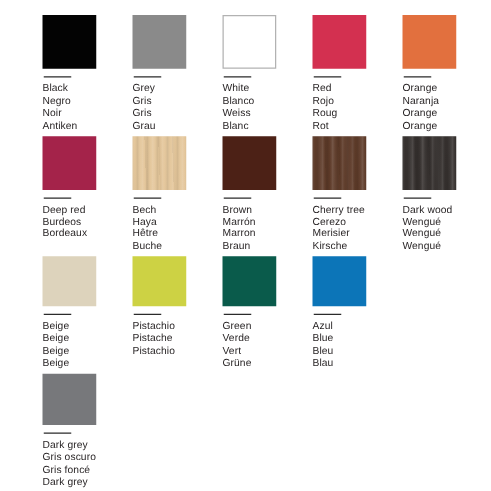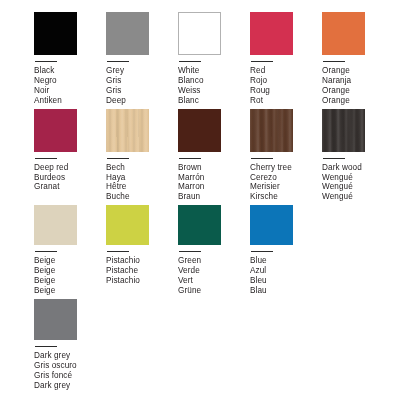--- a/index.html
+++ b/index.html
@@ -116,21 +116,21 @@
       </ul>
     </div>
 
     <div class="swatch-cell">
       <div class="swatch-chip" style="background-color: rgb(138, 138, 138);"></div>
       <div class="swatch-rule"></div>
       <ul class="swatch-names">
         <li class="swatch-name">Grey</li>
         <li class="swatch-name">Gris</li>
         <li class="swatch-name">Gris</li>
-        <li class="swatch-name">Deep</li>
+        <li class="swatch-name">Grau</li>
       </ul>
     </div>
 
     <div class="swatch-cell">
       <div class="swatch-chip bordered" style="background-color: rgb(255, 255, 255);"></div>
       <div class="swatch-rule"></div>
       <ul class="swatch-names">
         <li class="swatch-name">White</li>
         <li class="swatch-name">Blanco</li>
         <li class="swatch-name">Weiss</li>
@@ -163,21 +163,21 @@
   </div>
 
   <div class="swatch-row row-2">
 
     <div class="swatch-cell">
       <div class="swatch-chip" style="background-color: rgb(164, 35, 74);"></div>
       <div class="swatch-rule"></div>
       <ul class="swatch-names">
         <li class="swatch-name">Deep red</li>
         <li class="swatch-name">Burdeos</li>
-        <li class="swatch-name">Granat</li>
+        <li class="swatch-name">Bordeaux</li>
       </ul>
     </div>
 
     <div class="swatch-cell">
       <div class="swatch-chip wood" style="background-color: rgb(228, 198, 154);"></div>
       <div class="swatch-rule"></div>
       <ul class="swatch-names">
         <li class="swatch-name">Bech</li>
         <li class="swatch-name">Haya</li>
         <li class="swatch-name">Hêtre</li>
@@ -251,22 +251,22 @@
         <li class="swatch-name">Verde</li>
         <li class="swatch-name">Vert</li>
         <li class="swatch-name">Grüne</li>
       </ul>
     </div>
 
     <div class="swatch-cell">
       <div class="swatch-chip" style="background-color: rgb(12, 117, 184);"></div>
       <div class="swatch-rule"></div>
       <ul class="swatch-names">
+        <li class="swatch-name">Azul</li>
         <li class="swatch-name">Blue</li>
-        <li class="swatch-name">Azul</li>
         <li class="swatch-name">Bleu</li>
         <li class="swatch-name">Blau</li>
       </ul>
     </div>
 
   </div>
 
   <div class="swatch-row row-4">
 
     <div class="swatch-cell">

